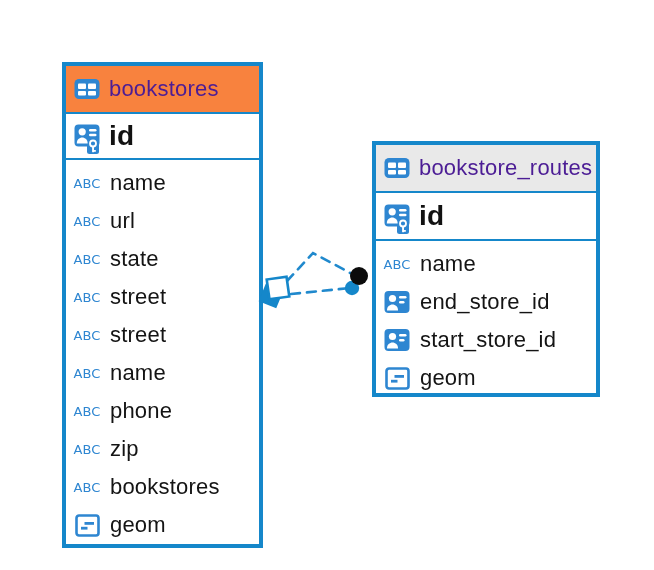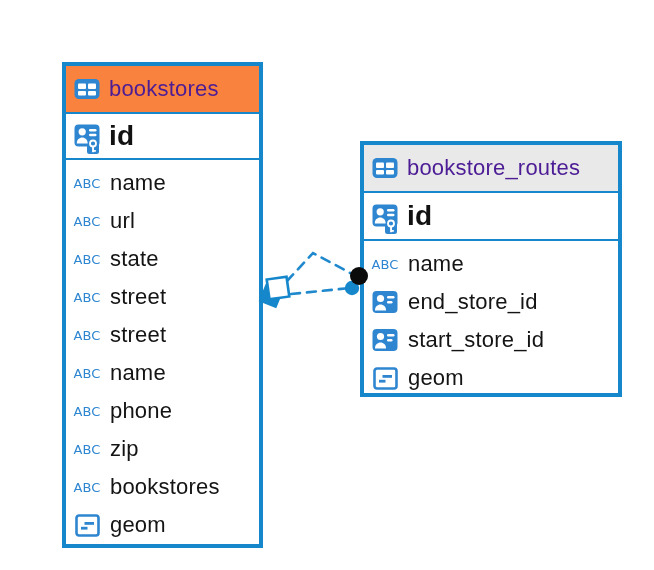--- a/index.html
+++ b/index.html
@@ -8,21 +8,21 @@
     background:#ffffff;
     font-family:"Liberation Sans", sans-serif;
     color:#111;
   }
   .etable {
     position:absolute; box-sizing:border-box;
     border:4px solid #1587CA; background:#fff;
     display:flex; flex-direction:column;
   }
   #table-0 { left:62px; top:62px;  width:201px; height:486px; }
-  #table-1 { left:360px; top:141px; width:262px; height:256px; }
+  #table-1 { left:372px; top:141px; width:228px; height:256px; }
 
   .t-header {
     flex:0 0 auto; height:46px;
     display:flex; align-items:center; gap:9px;
     padding:0 6px 0 8px;
     border-bottom:2px solid #1587CA;
     font-size:22px; letter-spacing:.2px; color:#4c1d95;
   }
   #table-0 .t-header { background:#F8823E; }
   #table-1 .t-header { background:#E9E9E9; }

